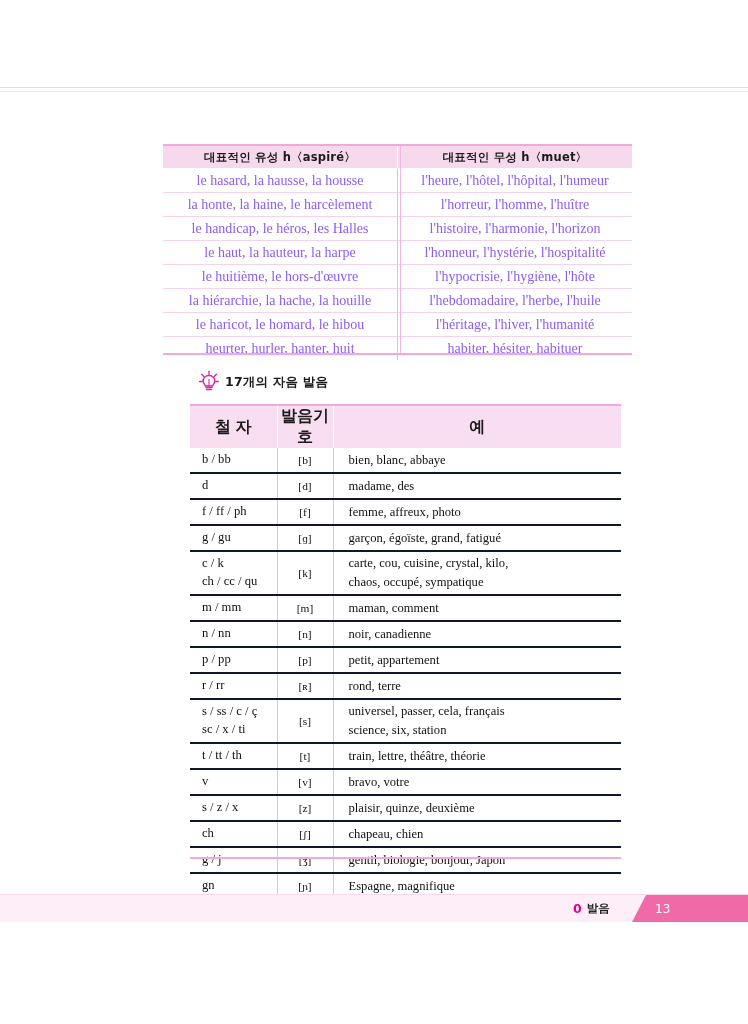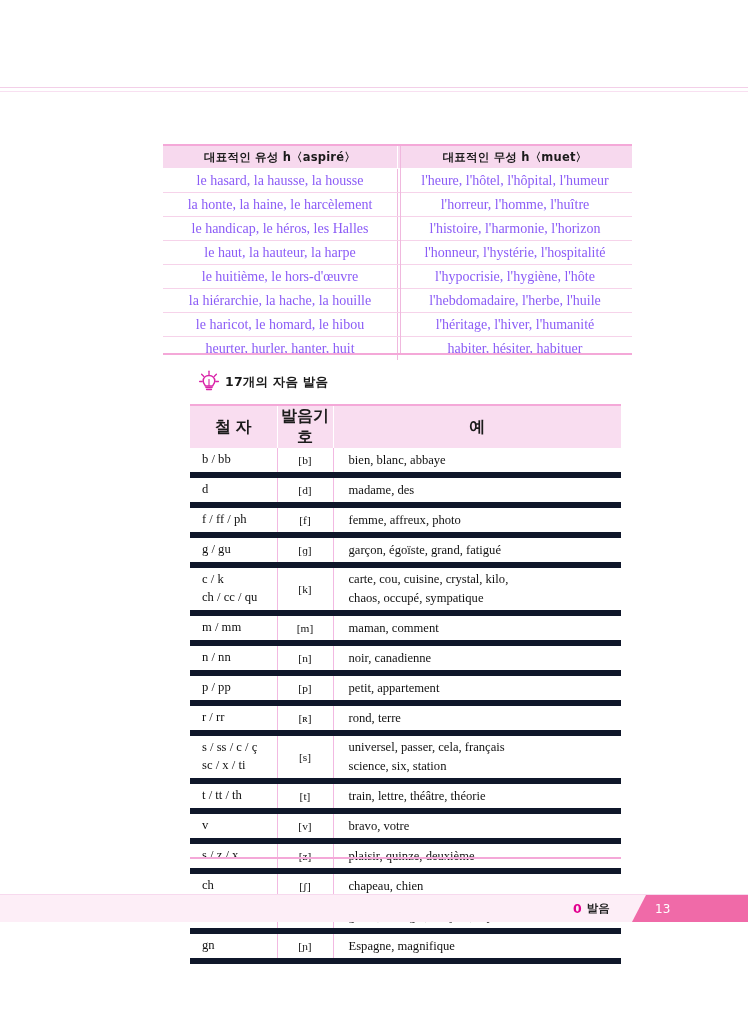--- a/index.html
+++ b/index.html
@@ -115,21 +115,21 @@
   .table-c thead th {
     background: #f9ddf0;
     font-family: Liberation Sans, sans-serif;
     font-size: 16px;
     font-weight: bold;
     color: #1b1b1b;
     height: 20px;
     text-align: center;
   }
   .table-c tbody td {
-    border-bottom: 6px solid #0f172a;
+    border-bottom: 2px solid #0f172a;
     font-size: 12.6px;
     color: #111;
     height: 24px;
   }
   .table-c tbody tr.tall td { height: 42px; }
   .table-c td.col-sp {
     padding-left: 12px;
     border-right: 1px solid #f2b9e2;
     line-height: 1.42;
   }

